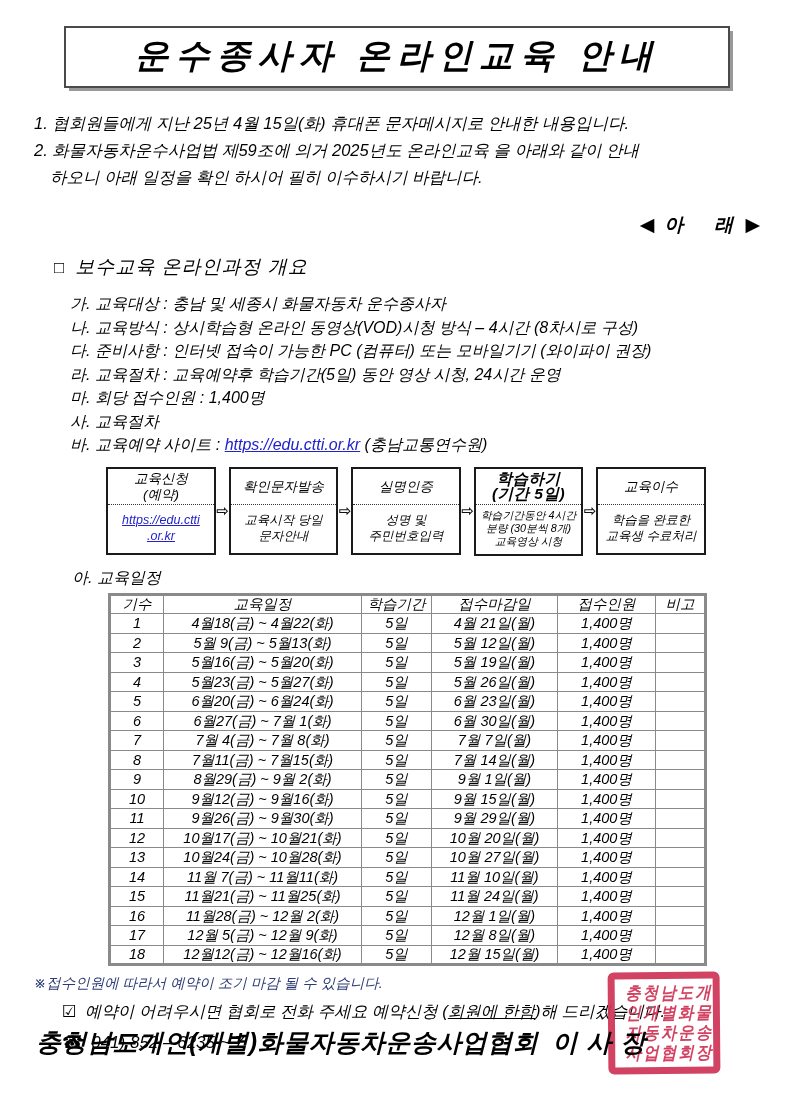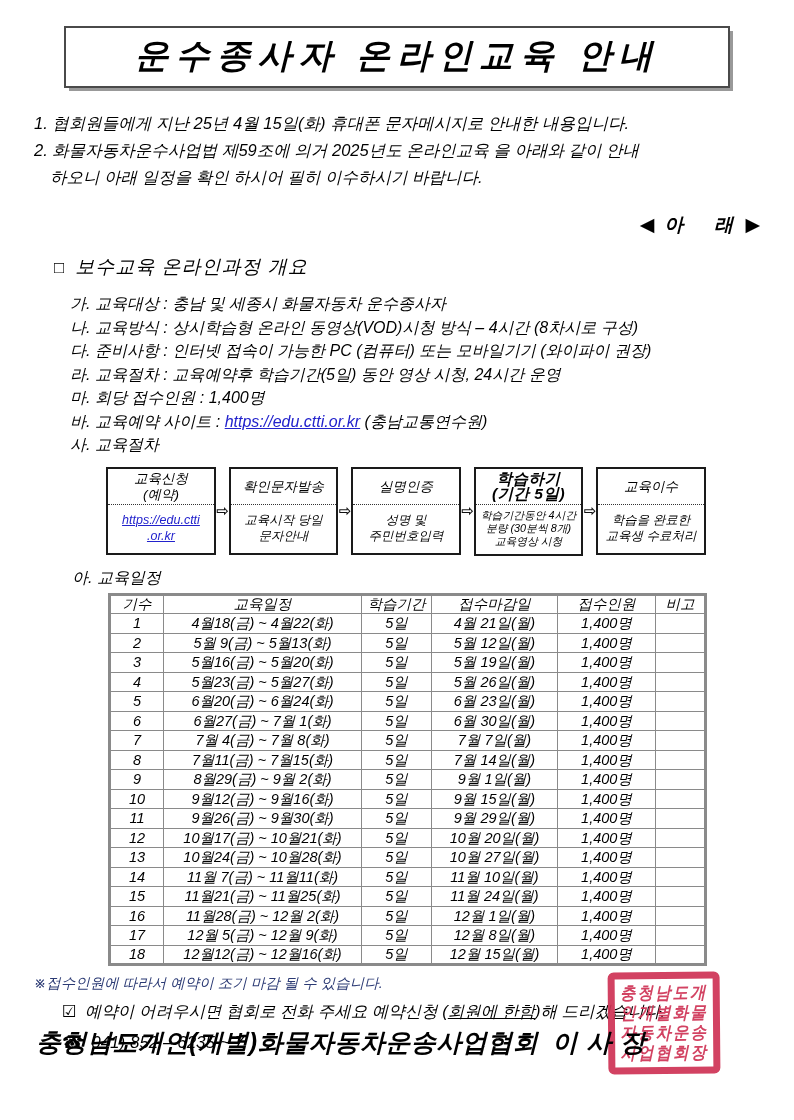--- a/index.html
+++ b/index.html
@@ -110,21 +110,21 @@
     position:absolute;left:36px;top:1026px;
     font-size:25px;font-weight:800;white-space:nowrap;z-index:2;
     letter-spacing:0.5px;
   }
   .footer-line .chairman{letter-spacing:9px;margin-left:14px;}
   .stamp{
     position:absolute;left:608px;top:972px;z-index:1;
     width:112px;height:102px;
     border:7px solid var(--stamp);
     border-radius:6px;
-    display:flex;flex-direction:column;align-items:center;justify-content:center;
+    display:flex;flex-direction:column;align-items:flex-end;justify-content:center;
     color:var(--stamp);
     font-family:"DejaVu Serif","Liberation Serif",serif;
     font-weight:bold;font-size:15.5px;line-height:20px;
     letter-spacing:2px;
     transform:rotate(-0.5deg);
     opacity:0.92;
   }
   .stamp div{transform:scaleY(1.12);white-space:nowrap;}
 </style>
 </head>
@@ -149,24 +149,24 @@
   <div class="ov-heading">
     <span class="sq">□</span><span>보수교육 온라인과정 개요</span>
   </div>
 
   <div class="ov-items">
     <div class="item">가. 교육대상 : 충남 및 세종시 화물자동차 운수종사자</div>
     <div class="item">나. 교육방식 : 상시학습형 온라인 동영상(VOD)시청 방식 – 4시간 (8차시로 구성)</div>
     <div class="item">다. 준비사항 : 인터넷 접속이 가능한 PC (컴퓨터) 또는 모바일기기 (와이파이 권장)</div>
     <div class="item">라. 교육절차 : 교육예약후 학습기간(5일) 동안 영상 시청, 24시간 운영</div>
     <div class="item">마. 회당 접수인원 : 1,400명</div>
+    <div class="item">사. 교육절차</div>
     <div class="item">
       <span>바. 교육예약 사이트 : </span><a class="doc-link" href="#">https://edu.ctti.or.kr</a><span> (충남교통연수원)</span>
     </div>
-    <div class="item">사. 교육절차</div>
   </div>
 
   <div class="flow">
     <div class="step">
       <div class="step-title">
         <div>교육신청</div>
         <div>(예약)</div>
       </div>
       <div class="step-body">
         <a class="doc-link" href="#">https://edu.ctti</a>

